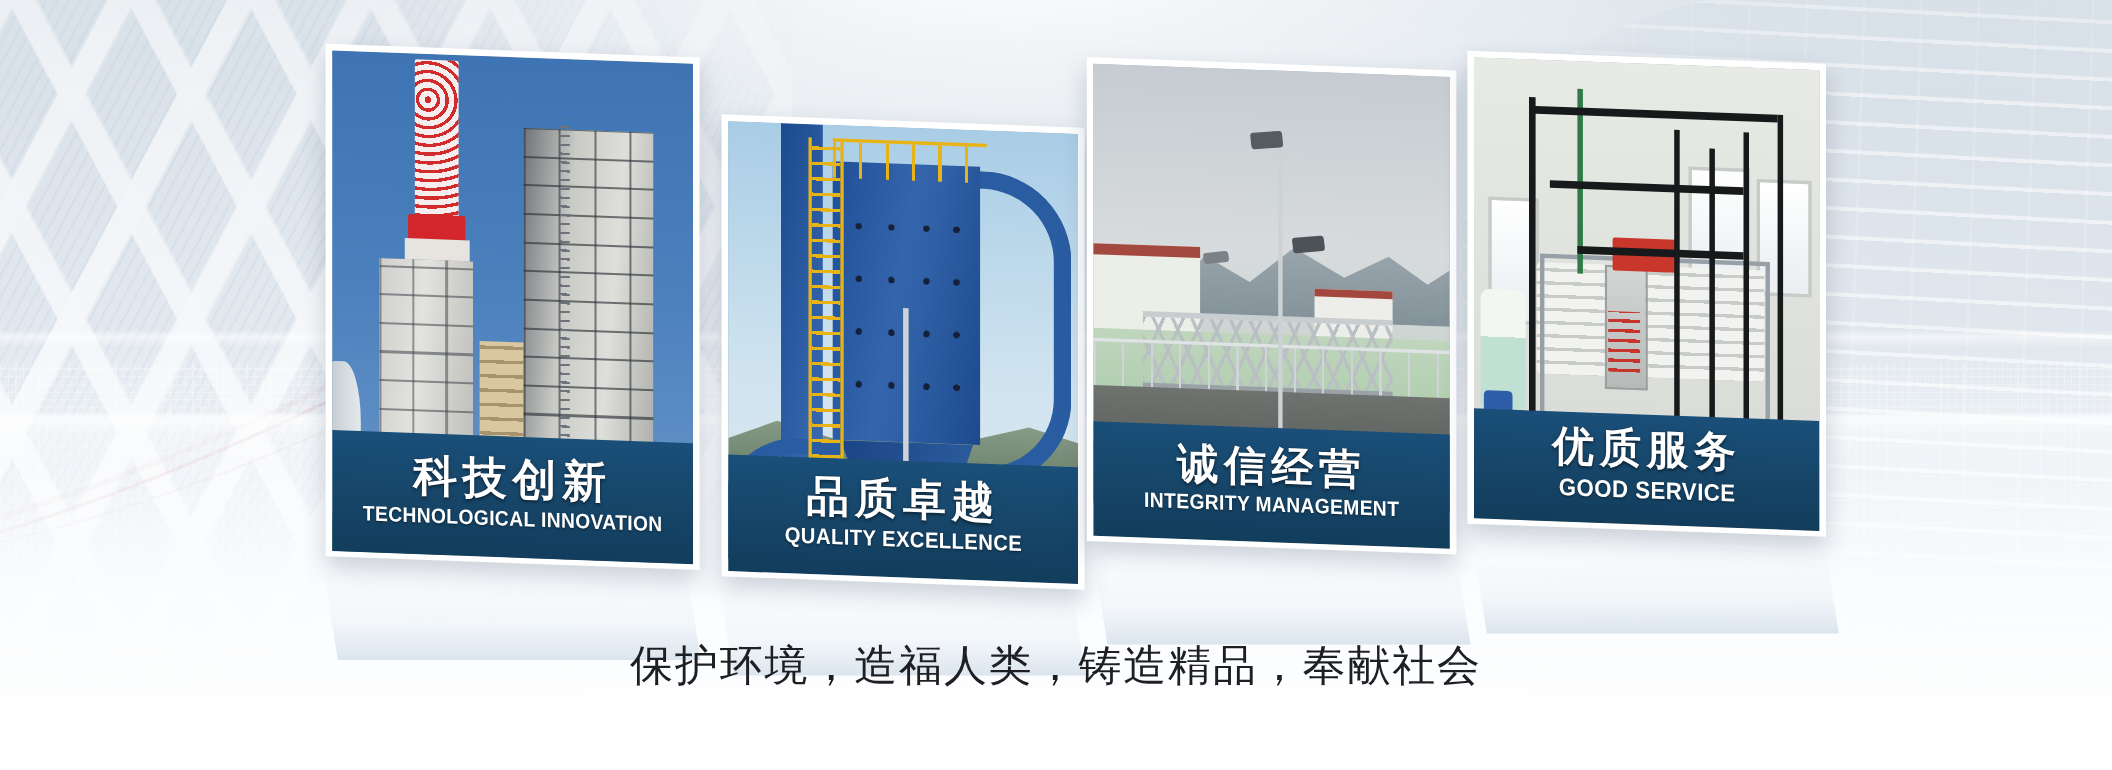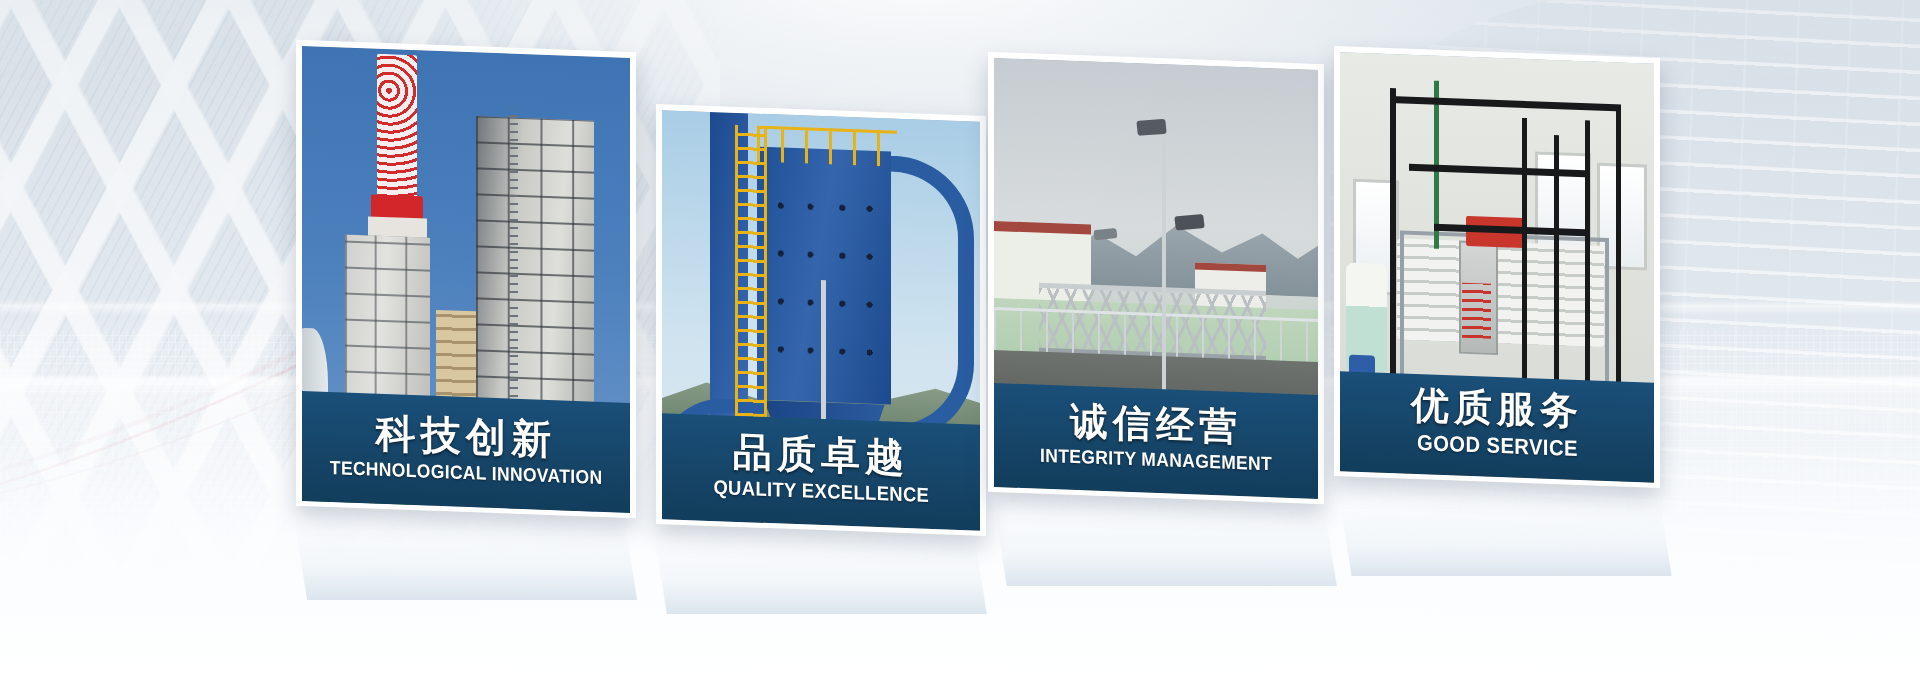--- a/index.html
+++ b/index.html
@@ -394,14 +394,15 @@
         </div>
         <div class="caption" style="height:100px;padding-bottom:6px;">
           <div class="cap-cn" style="font-size:38px;">优质服务</div>
           <div class="cap-en" style="font-size:22px;margin-top:4px;">GOOD SERVICE</div>
         </div>
       </div>
     </div>
 
   </div>
 
+  <div class="tagline">保护环境，造福人类，铸造精品，奉献社会</div>
 
 </div>
 
 </body></html>

